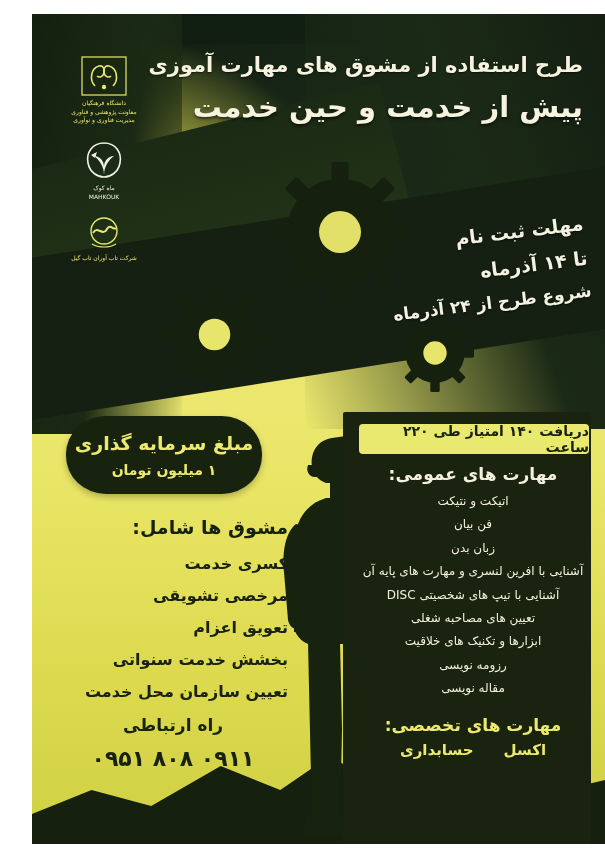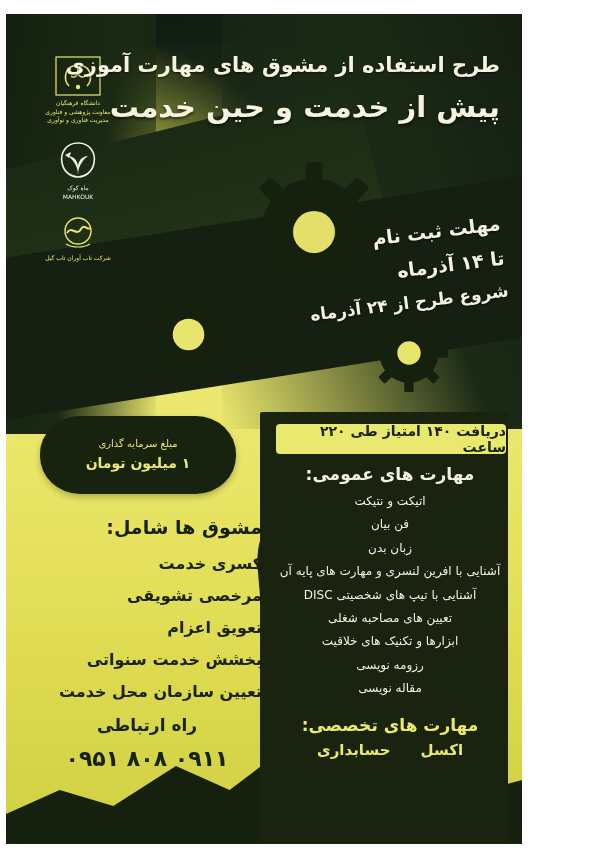--- a/index.html
+++ b/index.html
@@ -13,23 +13,23 @@
   .poster {
     position: relative;
     width: 605px;
     height: 858px;
     overflow: hidden;
     background: #ffffff;
   }
   
   .bg-base {
     position: absolute;
-    left: 6px;
+    left: 32px;
     top: 14px;
-    width: 516px;
+    width: 573px;
     height: 830px;
     background: linear-gradient(160deg, #0e1a0e 0%, #16261a 28%, #20331f 45%, #2a3a22 60%, #223020 100%);
     overflow: hidden;
   }
   .bg-yellow-wash {
     position: absolute;
     left: 0;
     top: 300px;
     width: 100%;
     height: 530px;
@@ -189,22 +189,22 @@
     border-radius: 40px / 38px;
     color: #ece96f;
     display: flex;
     flex-direction: column;
     align-items: center;
     justify-content: center;
     text-align: center;
     box-shadow: 0 3px 6px rgba(0,0,0,0.25);
   }
   .invest .i1 {
-    font-size: 10px;
-    font-weight: normal;
+    font-size: 19px;
+    font-weight: bold;
     line-height: 1.7;
   }
   .invest .i2 {
     font-size: 14px;
     font-weight: bold;
     line-height: 1.7;
   }
   
   .incentives {
     position: absolute;

